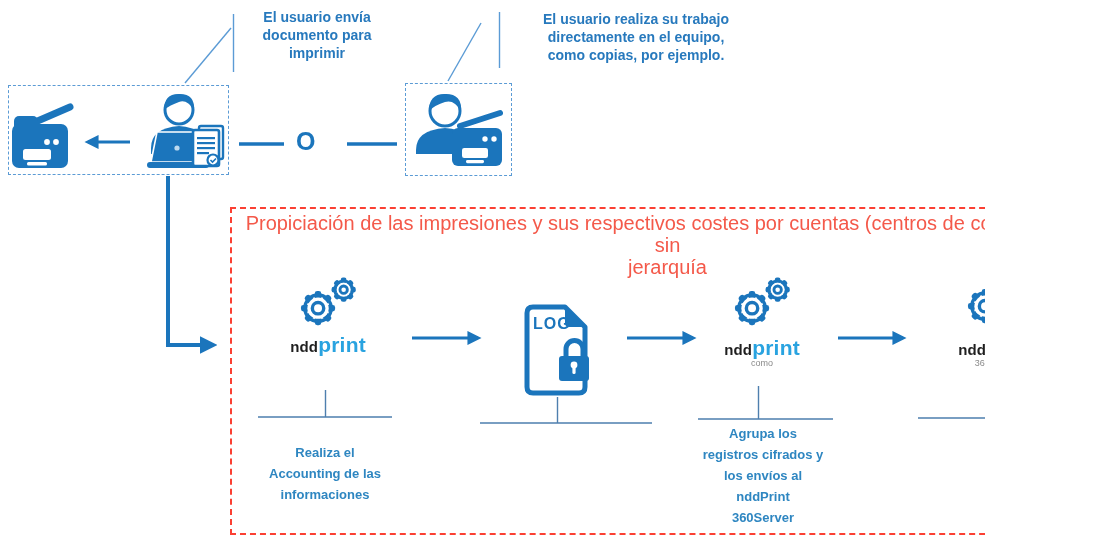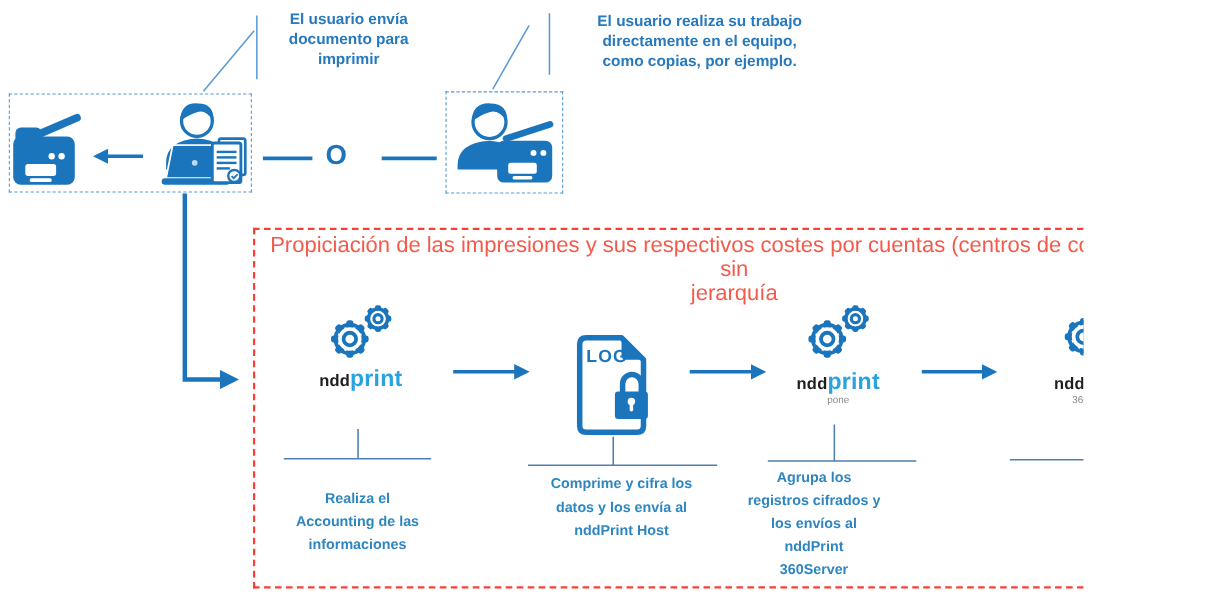--- a/index.html
+++ b/index.html
@@ -159,23 +159,20 @@
 
   <svg class="abs" style="left:519px;top:303px;" width="76" height="96" viewBox="0 0 76 96">
     <path d="M14,4 H46 L66,24 V84 Q66,90 60,90 H14 Q8,90 8,84 V10 Q8,4 14,4 Z" fill="#fff" stroke="#1b75bc" stroke-width="5" stroke-linejoin="round"></path>
     <path d="M46,4 L66,24 H50 Q46,24 46,20 Z" fill="#1b75bc"></path>
     <text x="14" y="26" font-family="Liberation Sans, sans-serif" font-size="16" font-weight="bold" fill="#1b75bc" letter-spacing="1">LOG</text>
     <path d="M47,54 V46 a8.5,8.5 0 0 1 17,0 V54" fill="none" stroke="#1b75bc" stroke-width="5"></path>
     <rect x="40" y="53" width="30" height="25" rx="3" fill="#1b75bc"></rect>
     <circle cx="55" cy="62" r="3.4" fill="#fff"></circle>
     <rect x="53.4" y="63" width="3.2" height="8" rx="1.5" fill="#fff"></rect>
   </svg>
-  <div class="caption pre abs" style="left:475px;top:429px;width:180px;">Comprime y cifra los
-datos y los envía al
-nddPrint Host</div>
 
   <svg class="abs" style="left:725px;top:274px;" width="74" height="57" viewBox="0 0 104 80">
     <g>
       <rect x="70" y="5" width="8" height="34" rx="3" fill="#1b75bc"></rect>
       <g transform="rotate(45 74 22)">
           <rect x="70" y="5" width="8" height="34" rx="3" fill="#1b75bc"></rect>
         </g>
       <g transform="rotate(90 74 22)">
           <rect x="70" y="5" width="8" height="34" rx="3" fill="#1b75bc"></rect>
         </g>
@@ -197,23 +194,23 @@
       <g transform="rotate(135 38 48)">
           <rect x="33.5" y="24" width="9" height="48" rx="3.5" fill="#1b75bc"></rect>
         </g>
       <circle cx="38" cy="48" r="15" fill="#fff"></circle>
       <circle cx="38" cy="48" r="18.5" fill="none" stroke="#1b75bc" stroke-width="4.8"></circle>
       <circle cx="38" cy="48" r="8" fill="#fff" stroke="#1b75bc" stroke-width="4.8"></circle>
     </g>
   </svg>
   <div class="logo abs" style="left:702px;top:340px;width:120px;">
     <div><span class="ndd">ndd</span><span class="print">print</span></div>
-    <div class="logo-sub pre">pone</div>
+    <div class="logo-sub pre">como</div>
   </div>
-  <div class="caption pre abs" style="left:660px;top:423px;width:160px;">Agrupa los
+  <div class="caption pre abs" style="left:683px;top:423px;width:160px;">Agrupa los
 registros cifrados y
 los envíos al
 nddPrint
 360Server</div>
 
   <svg class="abs" style="left:958px;top:272px;" width="74" height="57" viewBox="0 0 104 80">
     <g>
       <rect x="70" y="5" width="8" height="34" rx="3" fill="#1b75bc"></rect>
       <g transform="rotate(45 74 22)">
           <rect x="70" y="5" width="8" height="34" rx="3" fill="#1b75bc"></rect>

